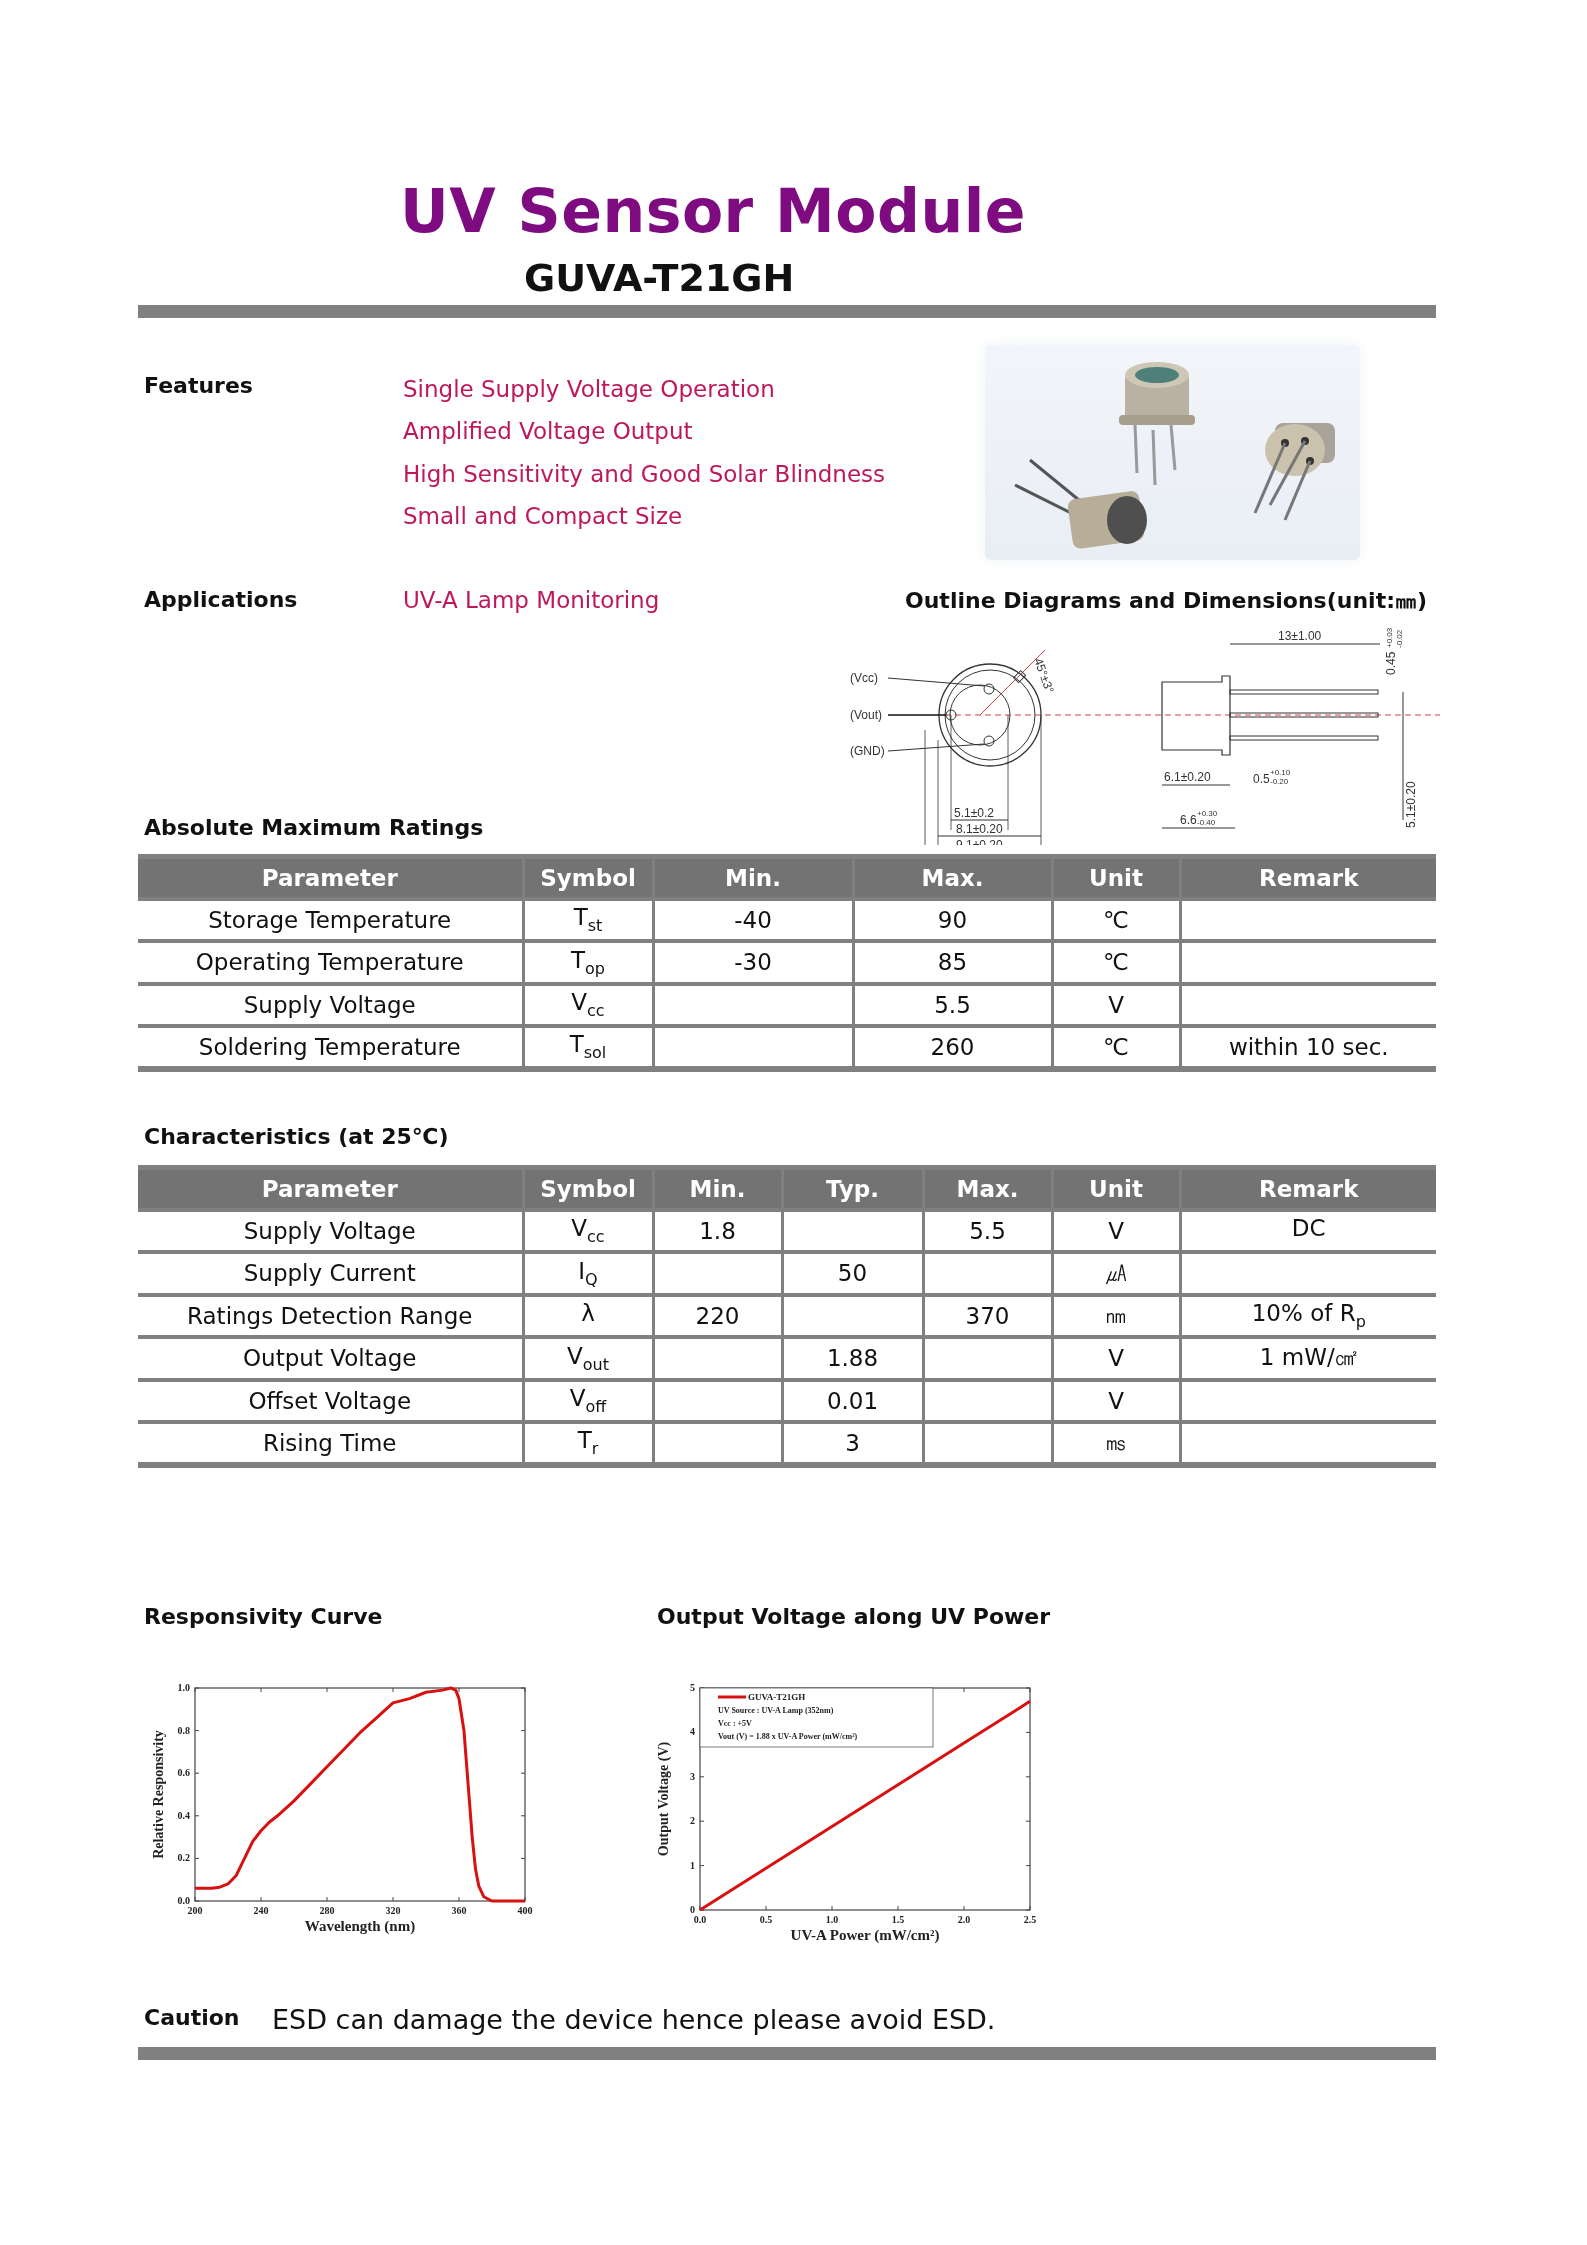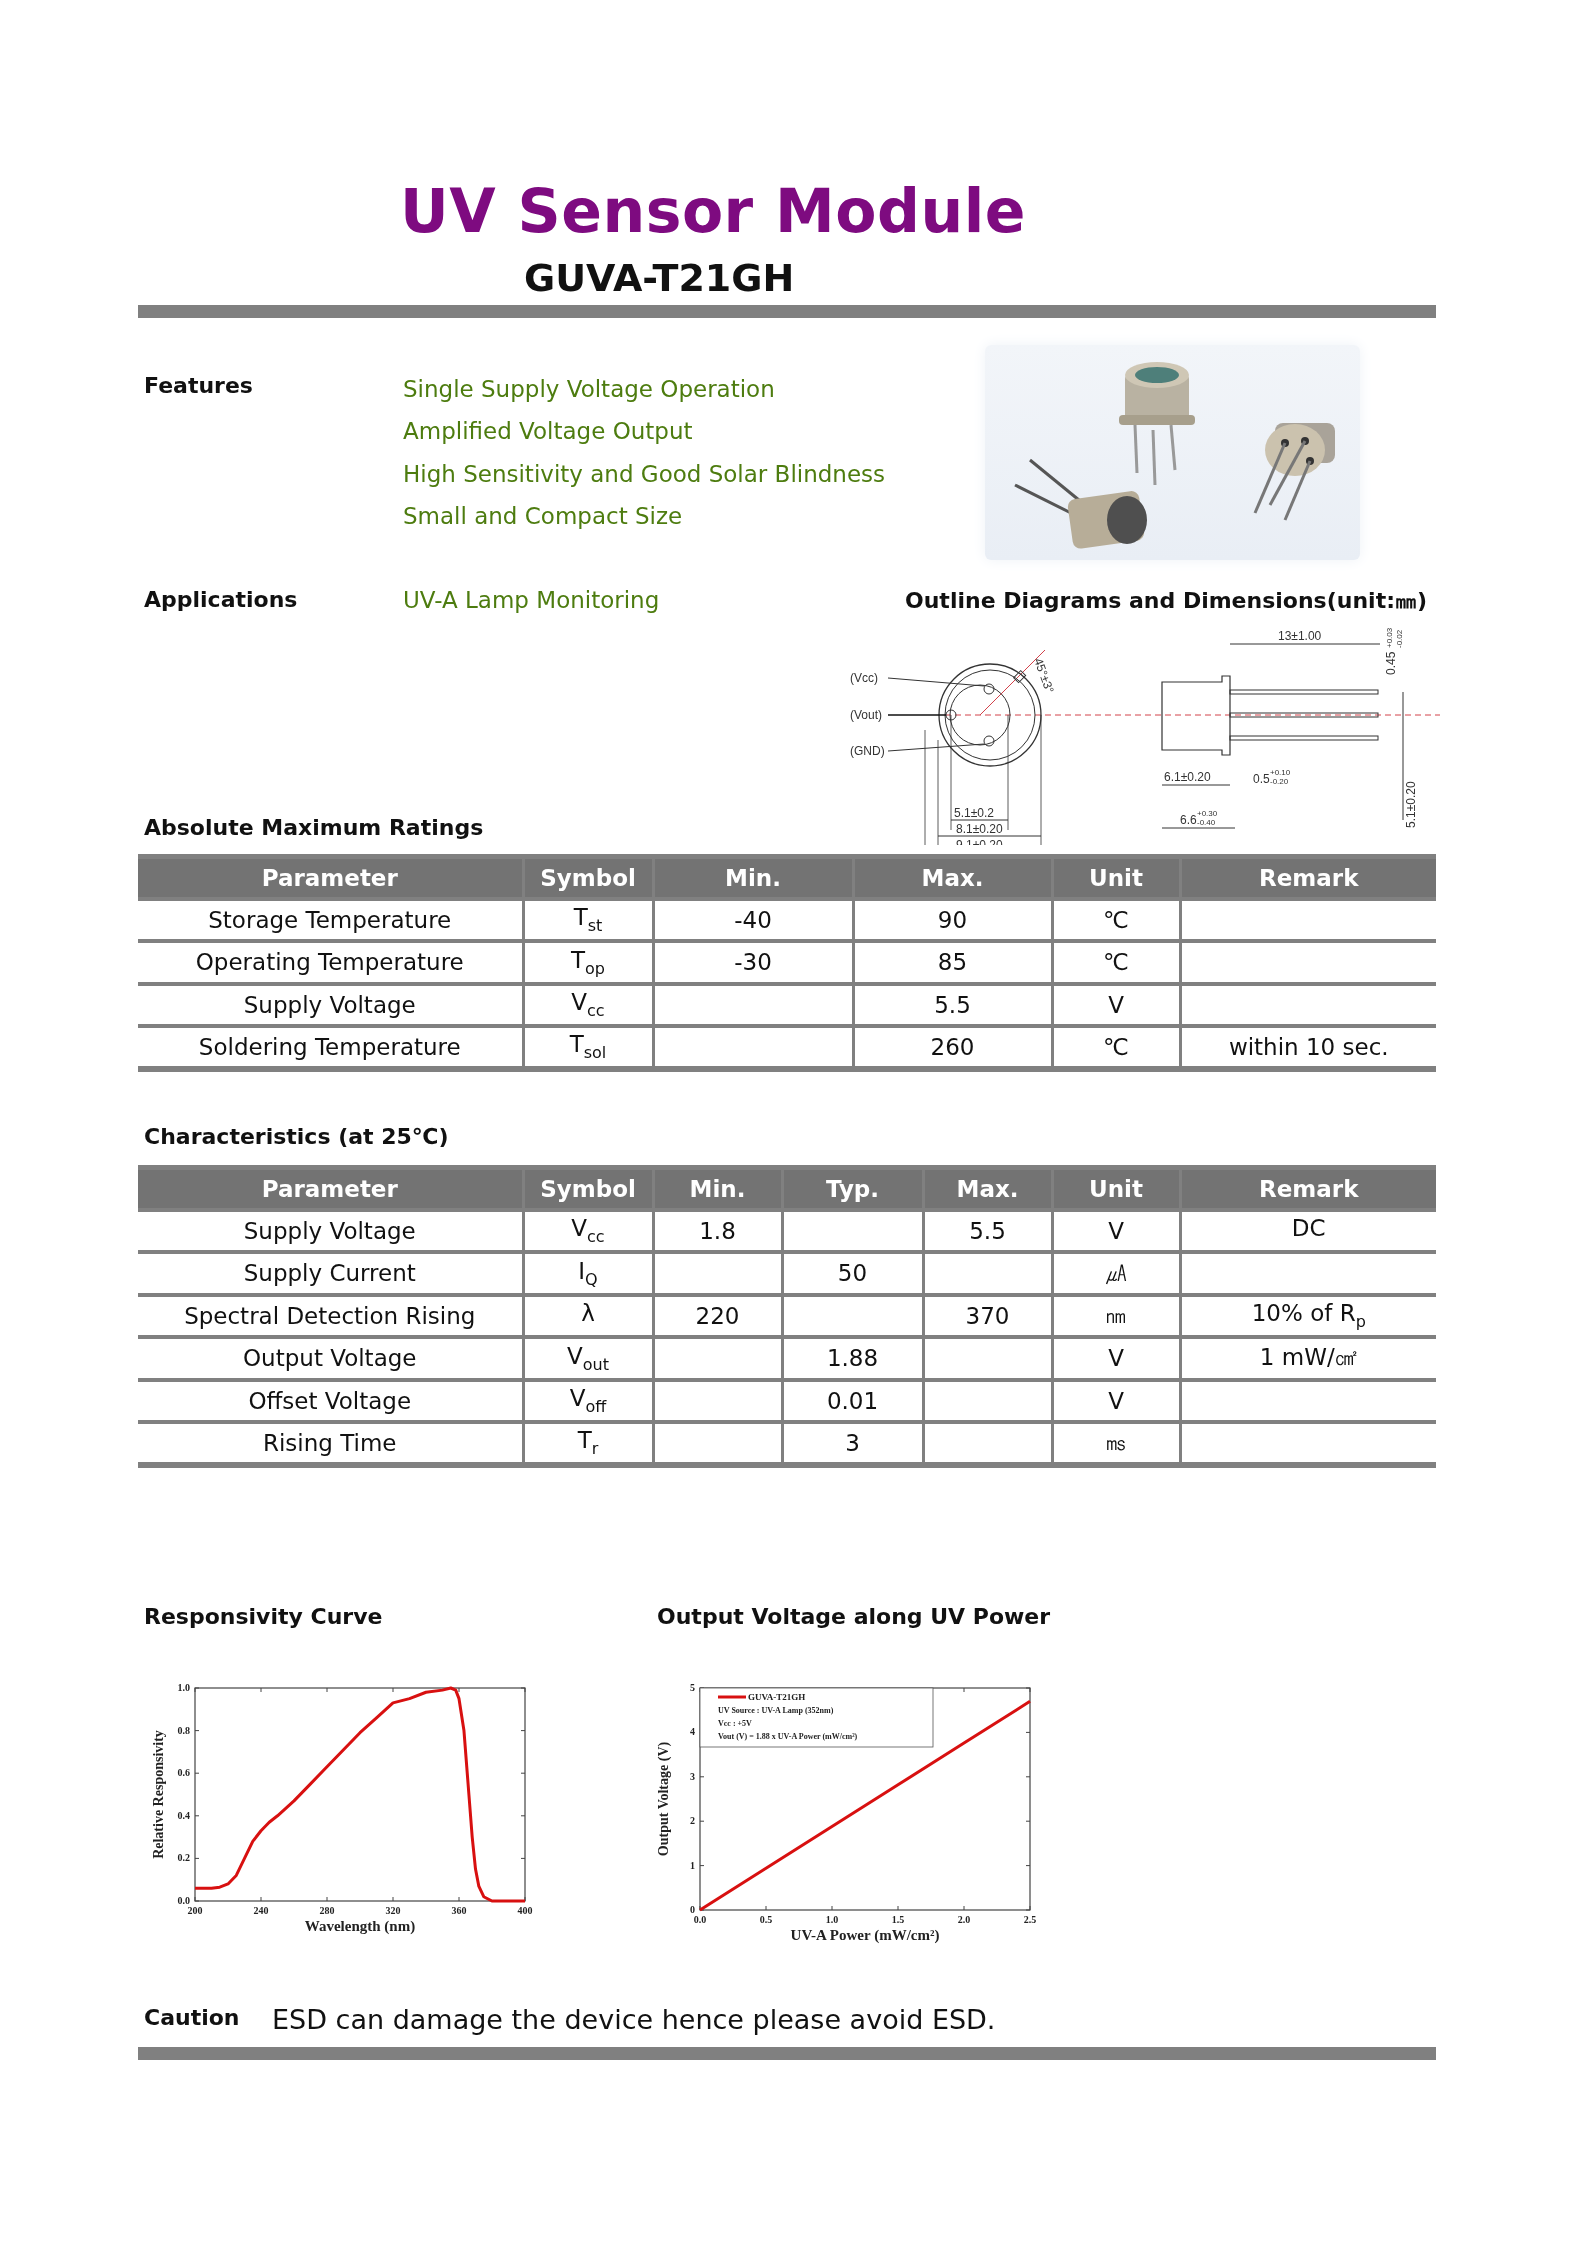--- a/index.html
+++ b/index.html
@@ -4,21 +4,21 @@
 <style>
   * { box-sizing: border-box; margin: 0; padding: 0; }
   html, body { width: 1587px; height: 2245px; background: #ffffff; }
   body { position: relative; font-family: "DejaVu Sans", "Liberation Sans", sans-serif; color: #111; overflow: hidden; }
 
   .title { position: absolute; left: 400px; top: 176px; font-size: 60px; font-weight: bold; color: #7e0b80; letter-spacing: 0.5px; }
   .subtitle { position: absolute; left: 524px; top: 256px; font-size: 38px; font-weight: bold; color: #111; }
   .bar { position: absolute; left: 138px; width: 1298px; height: 13px; background: #808080; }
 
   .label-bold { position: absolute; font-weight: bold; font-size: 22px; color: #111; }
-  .text-line { position: absolute; font-size: 23px; color: #4d7c0f; }
+  .text-line { position: absolute; font-size: 23px; color: #be185d; }
 
   .photo { position: absolute; left: 985px; top: 345px; width: 375px; height: 215px; background: linear-gradient(180deg,#f2f5f9 0%, #e9eef5 100%); border-radius: 6px; box-shadow: 0 0 14px #eef2f7; }
 
   .diagram { position: absolute; left: 850px; top: 620px; width: 590px; height: 225px; }
 
   table.spec { position: absolute; left: 138px; width: 1298px; border-collapse: collapse; table-layout: fixed; }
   table.spec th { background: #737373; color: #ffffff; font-weight: bold; font-size: 23px; height: 42px; border-top: 5px solid #808080; border-bottom: 4px solid #808080; border-left: 3px solid #808080; text-align: center; }
   table.spec th:first-child { border-left: none; }
   table.spec td { font-size: 23px; height: 42.5px; text-align: center; border-bottom: 4px solid #808080; border-left: 3px solid #808080; color: #111; }
   table.spec td:first-child { border-left: none; }
@@ -218,21 +218,21 @@
       <tr>
         <td>Supply Current</td>
         <td><span>I</span><span class="sym-sub">Q</span></td>
         <td></td>
         <td>50</td>
         <td></td>
         <td>㎂</td>
         <td><span></span><span class="sym-sub"></span></td>
       </tr>
       <tr>
-        <td>Spectral Detection Rising</td>
+        <td>Ratings Detection Range</td>
         <td><span>λ</span><span class="sym-sub"></span></td>
         <td>220</td>
         <td></td>
         <td>370</td>
         <td>㎚</td>
         <td><span>10% of R</span><span class="sym-sub">p</span></td>
       </tr>
       <tr>
         <td>Output Voltage</td>
         <td><span>V</span><span class="sym-sub">out</span></td>

